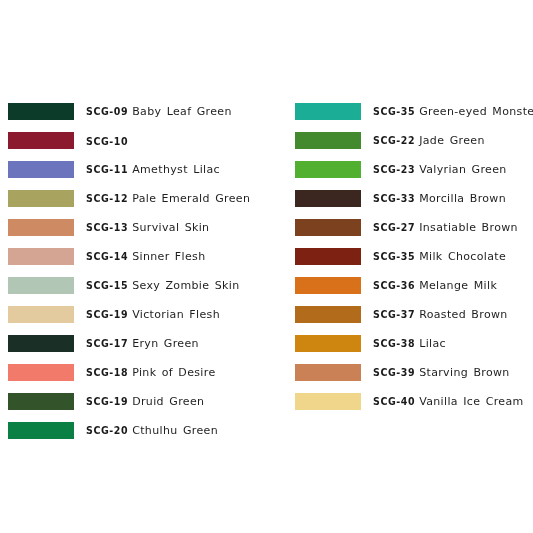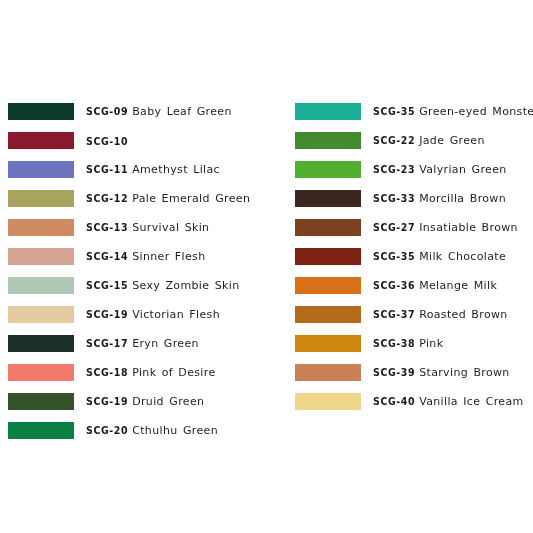--- a/index.html
+++ b/index.html
@@ -251,21 +251,21 @@
             <span class="code">SCG-37</span>
             <span class="sep"></span>
             <span class="name">Roasted Brown</span>
           </span>
         </div>
         <div class="swatch-row">
           <span class="chip" style="background-color: rgb(206, 134, 17);"></span>
           <span class="label-group">
             <span class="code">SCG-38</span>
             <span class="sep"></span>
-            <span class="name">Pink</span>
+            <span class="name">Lilac</span>
           </span>
         </div>
         <div class="swatch-row">
           <span class="chip" style="background-color: rgb(203, 129, 86);"></span>
           <span class="label-group">
             <span class="code">SCG-39</span>
             <span class="sep"></span>
             <span class="name">Starving Brown</span>
           </span>
         </div>

